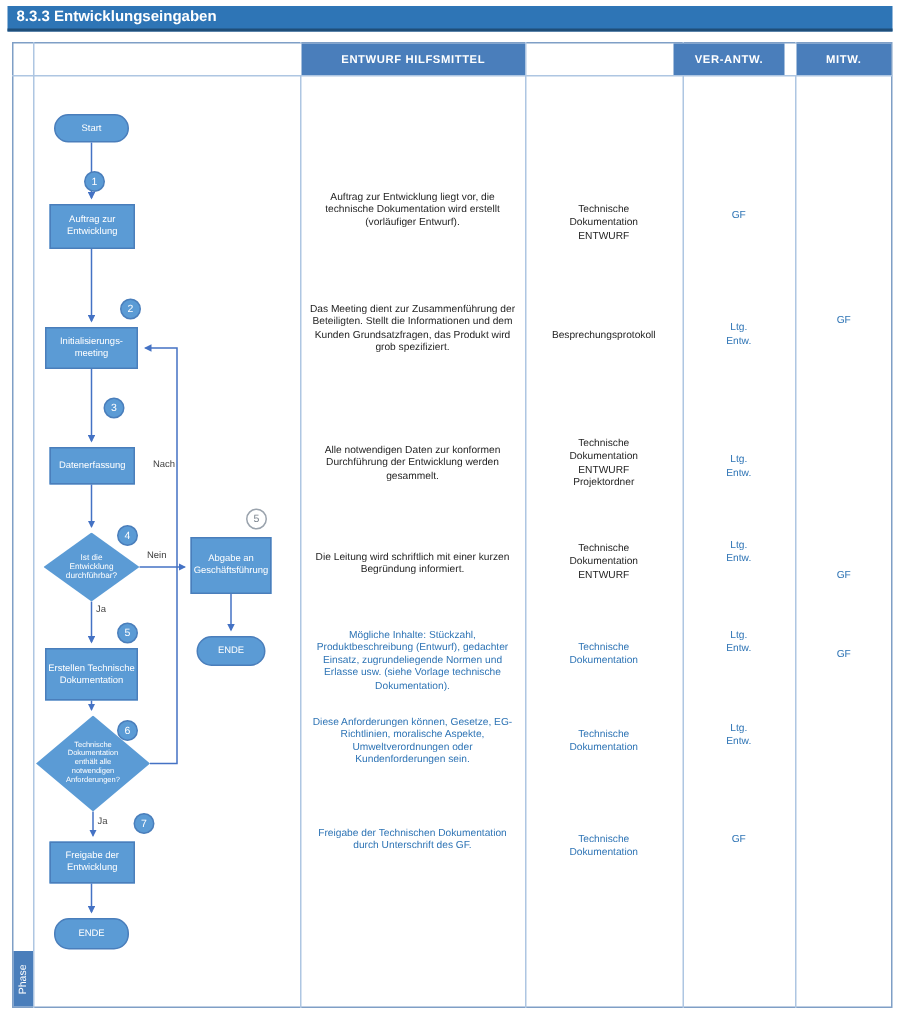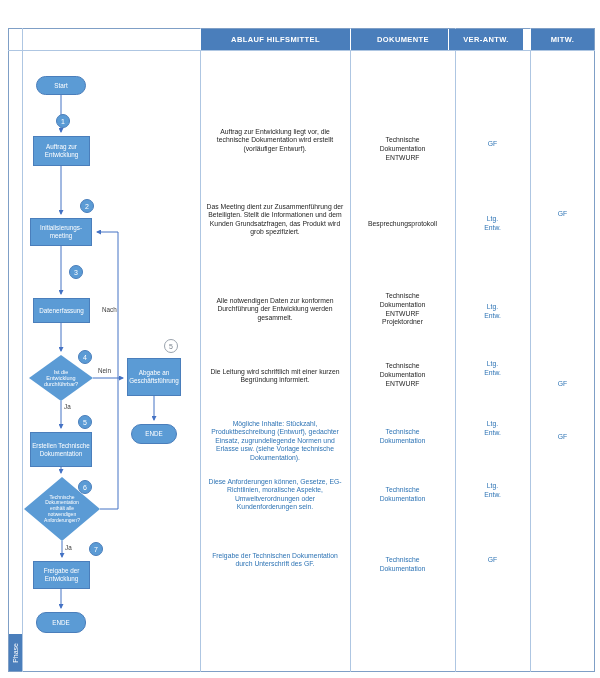--- a/index.html
+++ b/index.html
@@ -50,31 +50,31 @@
   .mitw { position:absolute; left:532px; width:61px; text-align:center;
     font-size:6.8px; color:#2e74b5; white-space:pre-line; }
 
   svg.connectors { position:absolute; left:0; top:0; pointer-events:none; z-index:1; }
 </style>
 </head>
 <body>
 
 <div class="page">
 
+  <div class="title-bar">8.3.3 Entwicklungseingaben</div>
 
   <div class="frame"></div>
   <div class="vline" style="left:22px"></div>
   <div class="vline" style="left:200px"></div>
   <div class="vline" style="left:350px"></div>
   <div class="vline" style="left:455px"></div>
   <div class="vline" style="left:530px"></div>
   <div class="hline-header"></div>
 
-  <div class="th" style="left:200px;width:150px">ABLAUF HILFSMITTEL</div>
-  <div class="th" style="left:350px;width:105px">DOKUMENTE</div>
+  <div class="th" style="left:200px;width:150px">ENTWURF HILFSMITTEL</div>
   <div class="th" style="left:448px;width:75px">VER-ANTW.</div>
   <div class="th" style="left:530px;width:64px">MITW.</div>
 
   <div class="phase-box">
     <span>Phase</span>
   </div>
 
   <svg class="connectors" width="600" height="678" viewBox="0 0 600 678">
     <defs>
       <marker id="arr" viewBox="0 0 10 10" refX="8" refY="5" markerWidth="5" markerHeight="5" orient="auto-start-reverse">

